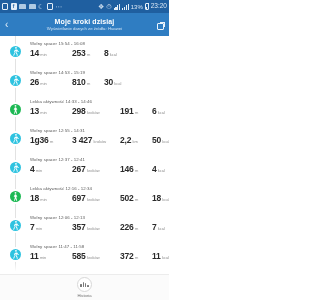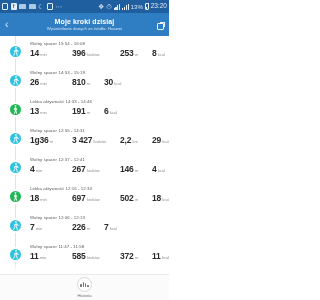--- a/index.html
+++ b/index.html
@@ -207,24 +207,20 @@
           </svg>
       </div>
     </div>
     <div class="rowbody">
       <div class="rowtitle">Wolny spacer 15:54 - 16:08</div>
       <div class="metrics">
         <div class="metric m-dur">
           <span class="val">14</span>
           <span class="unit">min</span>
         </div>
-        <div class="metric m-steps">
-          <span class="val">396</span>
-          <span class="unit">kroków</span>
-        </div>
         <div class="metric m-dist">
           <span class="val">253</span>
           <span class="unit">m</span>
         </div>
         <div class="metric m-kcal">
           <span class="val">8</span>
           <span class="unit">kcal</span>
         </div>
       </div>
     </div>
@@ -267,20 +263,24 @@
             <path d="M12 7c-1 0-1.8.6-2.2 1.5L8 13l1.6.7 1.2-2.9v2.6l-2 8h1.9l1.5-5.3 1.5 5.3h1.9l-2-8v-2.6l1.2 2.9L16 13l-1.8-4.5C13.8 7.6 13 7 12 7z"></path>
           </svg>
       </div>
     </div>
     <div class="rowbody">
       <div class="rowtitle">Lekka aktywność 14:33 - 14:46</div>
       <div class="metrics">
         <div class="metric m-dur">
           <span class="val">13</span>
           <span class="unit">min</span>
+        </div>
+        <div class="metric m-steps">
+          <span class="val">298</span>
+          <span class="unit">kroków</span>
         </div>
         <div class="metric m-dist">
           <span class="val">191</span>
           <span class="unit">m</span>
         </div>
         <div class="metric m-kcal">
           <span class="val">6</span>
           <span class="unit">kcal</span>
         </div>
       </div>
@@ -308,21 +308,21 @@
         </div>
         <div class="metric m-steps">
           <span class="val">3 427</span>
           <span class="unit">kroków</span>
         </div>
         <div class="metric m-dist">
           <span class="val">2,2</span>
           <span class="unit">km</span>
         </div>
         <div class="metric m-kcal">
-          <span class="val">29</span>
+          <span class="val">50</span>
           <span class="unit">kcal</span>
         </div>
       </div>
     </div>
   </div>
 
   <div class="row">
     <div class="bullet">
       <div class="dot" style="background:#2ec3e0">
         <svg class="walker" viewBox="0 0 24 24" fill="#fff">
@@ -396,20 +396,24 @@
             <path d="M9.2 15.4 7 20.8l1.7.7 2.2-5.3z"></path>
           </svg>
       </div>
     </div>
     <div class="rowbody">
       <div class="rowtitle">Wolny spacer 12:06 - 12:13</div>
       <div class="metrics">
         <div class="metric m-dur">
           <span class="val">7</span>
           <span class="unit">min</span>
+        </div>
+        <div class="metric m-steps">
+          <span class="val">357</span>
+          <span class="unit">kroków</span>
         </div>
         <div class="metric m-dist">
           <span class="val">226</span>
           <span class="unit">m</span>
         </div>
         <div class="metric m-kcal">
           <span class="val">7</span>
           <span class="unit">kcal</span>
         </div>
       </div>

